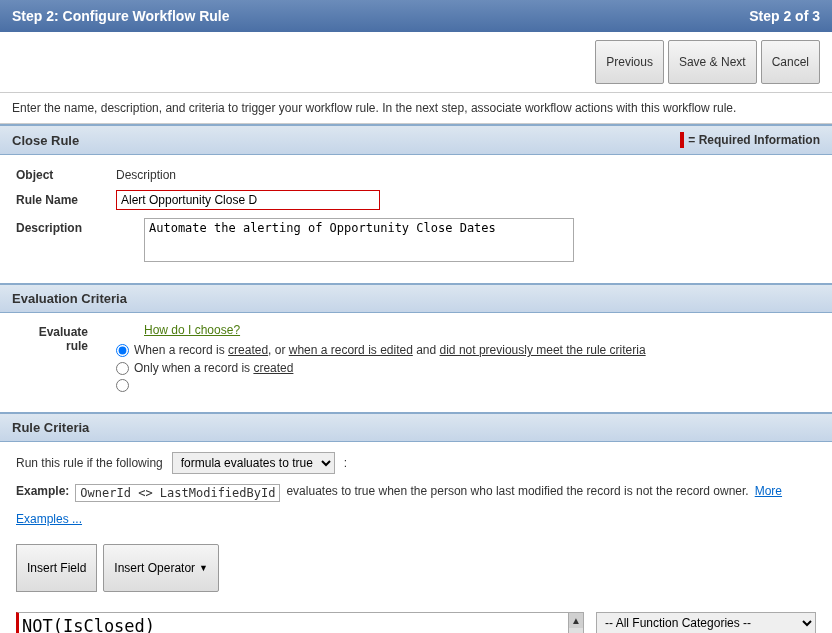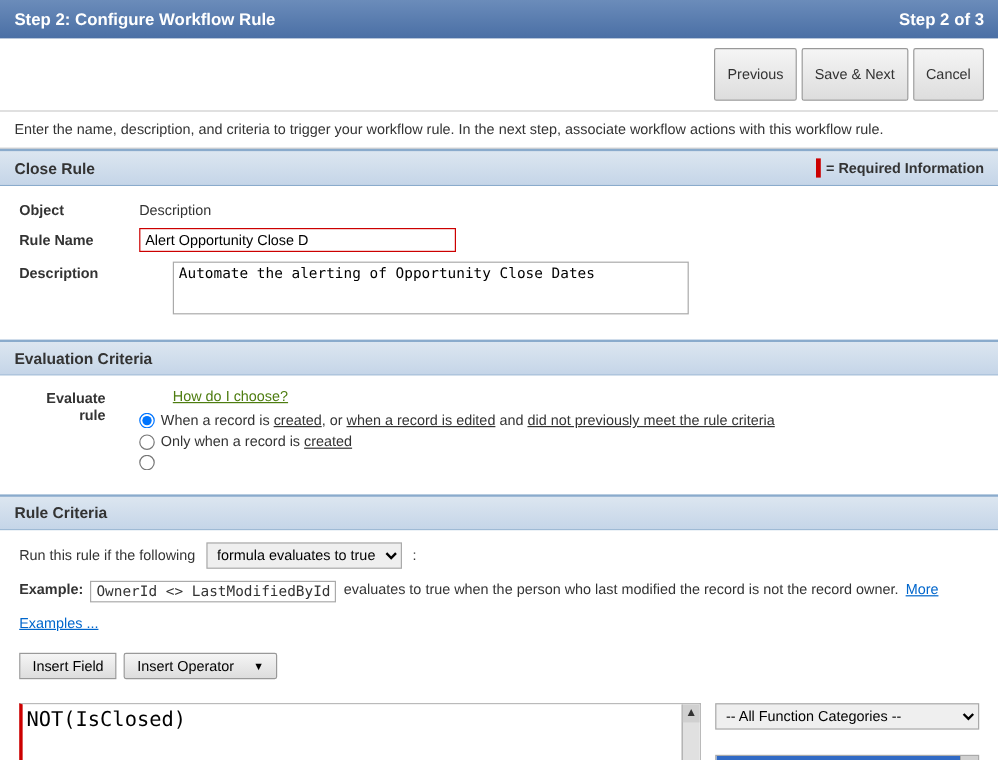--- a/index.html
+++ b/index.html
@@ -226,29 +226,29 @@
     .btn-insert {
       padding: 3px 10px;
       font-size: 12px;
       border: 1px solid #999;
       background: linear-gradient(to bottom, #f5f5f5, #ddd);
       cursor: pointer;
       border-radius: 0;
     }
 
     .btn-insert-op {
-      padding: 3px 10px;
+      padding: 16px 10px;
       font-size: 12px;
       border: 1px solid #999;
       background: linear-gradient(to bottom, #f5f5f5, #ddd);
       cursor: pointer;
       border-radius: 2px;
       display: flex;
       align-items: center;
-      gap: 16px;
+      gap: 4px;
     }
 
     
     .bottom-area {
       display: flex;
       gap: 12px;
       padding: 0 16px 10px 16px;
     }
 
     .functions-area {

